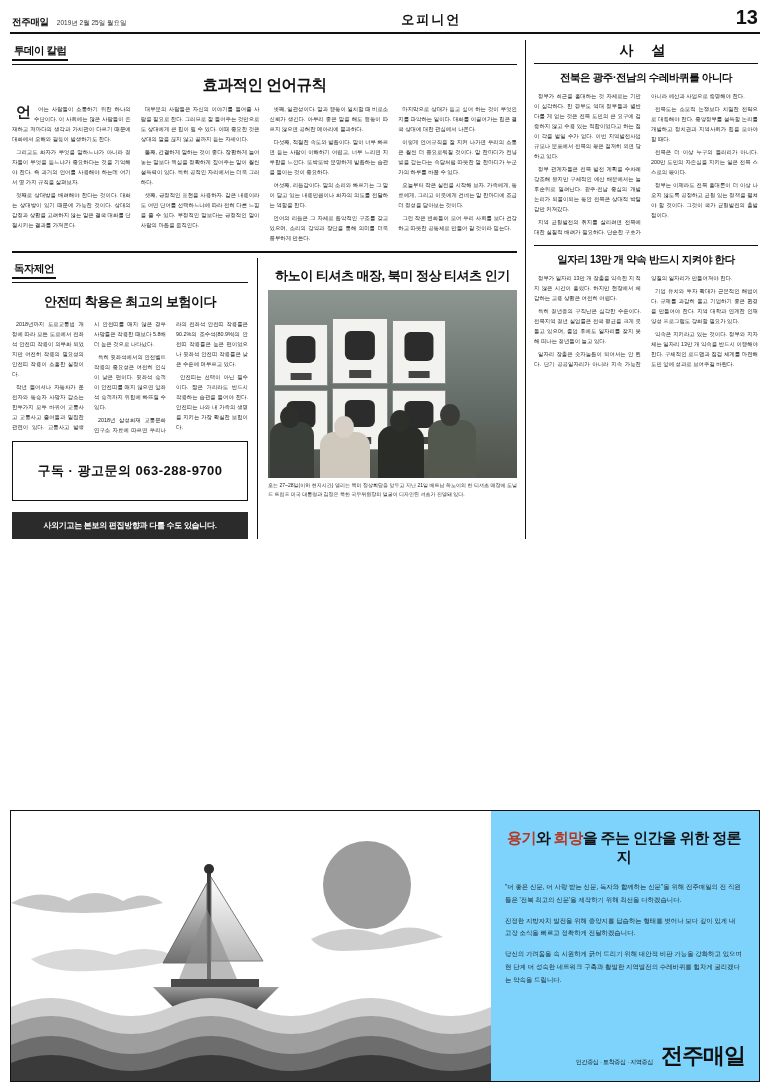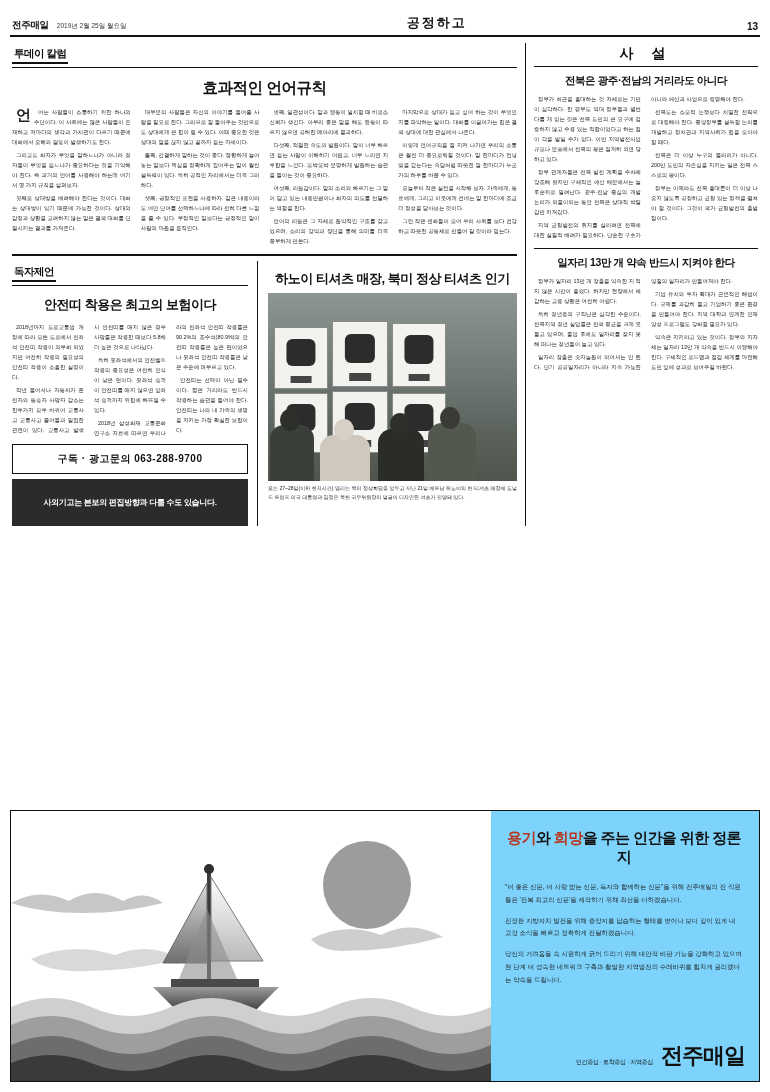--- a/index.html
+++ b/index.html
@@ -17,21 +17,21 @@
   
   .masthead {
     display:flex; align-items:flex-end; justify-content:space-between;
     padding:6px 2px 3px 2px;
     border-bottom:2px solid #111;
   }
   .mh-left { display:flex; align-items:baseline; gap:8px; }
   .mh-paper { font-size:9.5px; font-weight:bold; letter-spacing:-0.3px; }
   .mh-date { font-size:6.5px; color:#333; }
   .mh-center { font-size:13px; font-weight:bold; letter-spacing:2px; flex:1; text-align:center; }
-  .mh-page { font-size:10px; font-weight:bold;margin-top:15px; }
+  .mh-page { font-size:20px; font-weight:bold; }
 
   
   .body-wrap { display:flex; gap:8px; margin-top:6px;justify-content:center; }
   .col-left { width:505px; }
   .col-right { width:233px; border-left:1px solid #111; padding-left:8px; }
 
   
   .sec-tag {
     display:inline-block;
     font-size:10.5px; font-weight:bold;
@@ -108,26 +108,26 @@
     width:40%; height:12%; background:#444;
   }
   .np-person {
     position:absolute; bottom:0; background:#3b3f3a; border-radius:14px 14px 0 0;
   }
   .np-head { position:absolute; border-radius:50%; background:#2d2f2b; }
   .news-caption { font-size:5px; line-height:1.7; color:#222; text-align:justify; }
 
   
   .ad-box {
-    border:1px solid #111; text-align:center; padding:7px 0;
-    font-size:10px; font-weight:bold; letter-spacing:0.5px; margin-top:6px;
+    border:1px solid #111; text-align:center; padding:20px 0;
+    font-size:13px; font-weight:bold; letter-spacing:0.5px; margin-top:6px;
   }
   .ad-bar {
     background:#2b2b2b; color:#fff; text-align:center;
-    font-size:8px; font-weight:bold; padding:18px 0; margin-top:5px; letter-spacing:-0.3px;
+    font-size:8px; font-weight:bold; padding:8px 0; margin-top:11px; letter-spacing:-0.3px;
   }
 
   
   .edi-head { text-align:center; font-size:14px; font-weight:bold; letter-spacing:7px; margin:2px 0 3px 0; }
   .edi-title { text-align:center; font-size:10.5px; font-weight:bold; margin:7px 0 6px 0; letter-spacing:-0.4px;}
 
   
   .bottom-ad {
     position:absolute; left:10px; right:10px; bottom:10px; height:272px;
     border:1px solid #111; display:flex; background:#7dd3fc;
@@ -146,21 +146,21 @@
 </head>
 <body>
 
 <div class="page">
 
   <div class="masthead">
     <div class="mh-left">
       <span class="mh-paper">전주매일</span>
       <span class="mh-date">2019년 2월 25일 월요일</span>
     </div>
-    <div class="mh-center">공정하고</div>
+    <div class="mh-center">오피니언</div>
     <div class="mh-page">13</div>
   </div>
 
   <div class="body-wrap">
 
     <div class="col-left">
 
       <div>
         <span class="sec-tag">투데이 칼럼</span>
         <div class="rule-thin"></div>
@@ -228,21 +228,21 @@
           </div>
           <div class="news-caption">오는 27~28일(이하 현지시간) 열리는 북미 정상회담을 앞두고 지난 21일 베트남 하노이의 한 티셔츠 매장에 도널드 트럼프 미국 대통령과 김정은 북한 국무위원장의 얼굴이 디자인된 셔츠가 진열돼 있다.</div>
         </div>
       </div>
     </div>
 
     <div class="col-right">
       <div class="edi-head">사 설</div>
       <div class="rule-thin"></div>
 
-      <div class="edi-title">전북은 광주·전남의 거리라도 아니다</div>
+      <div class="edi-title">전북은 광주·전남의 수레바퀴를 아니다</div>
       <div class="text-cols c2">
         <p>정부가 최근을 홀대하는 것 자체로는 기만이 심각하다. 한 경부도 역대 정부들과 별반 다를 게 없는 것은 전북 도민의 큰 요구에 검증하지 않고 수용 있는 적합이었다고 하는 점이 각을 벌일 수가 없다. 이번 지역발전사업 규모나 분포에서 전북의 몫은 철저히 외면 당하고 있다.</p>
         <p>정부 관계자들은 전북 발전 계획을 수차례 강조해 왔지만 구체적인 예산 배분에서는 늘 후순위로 밀려난다. 광주·전남 중심의 개발 논리가 되풀이되는 동안 전북은 상대적 박탈감만 커져갔다.</p>
         <p>지역 균형발전의 취지를 살리려면 전북에 대한 실질적 배려가 필요하다. 단순한 구호가 아니라 예산과 사업으로 증명해야 한다.</p>
         <p>전북도는 소모적 논쟁보다 치밀한 전략으로 대응해야 한다. 중앙정부를 설득할 논리를 개발하고 정치권과 지역사회가 힘을 모아야 할 때다.</p>
         <p>전북은 더 이상 누구의 들러리가 아니다. 200만 도민의 자존심을 지키는 일은 전북 스스로의 몫이다.</p>
         <p>정부는 이제라도 전북 홀대론이 더 이상 나오지 않도록 공정하고 균형 있는 정책을 펼쳐야 할 것이다. 그것이 국가 균형발전의 출발점이다.</p>
       </div>
 
       <div class="rule-thin" style="margin:8px 0 6px 0;"></div>

